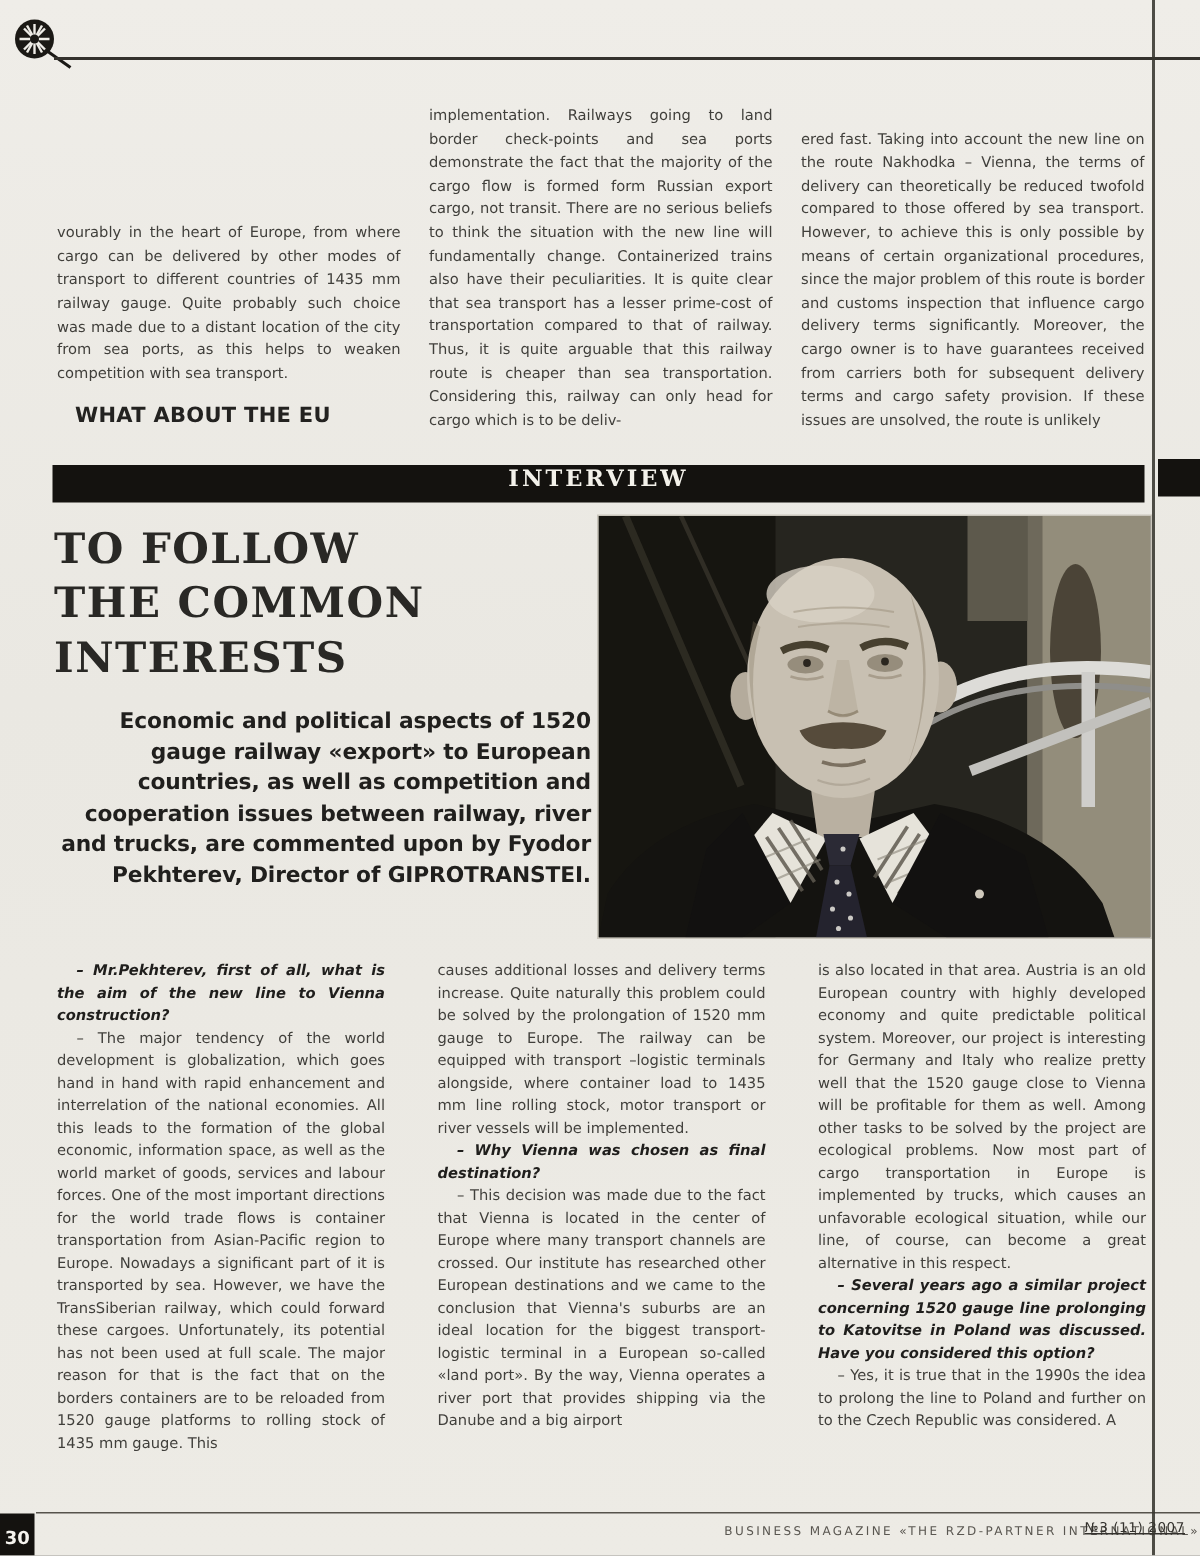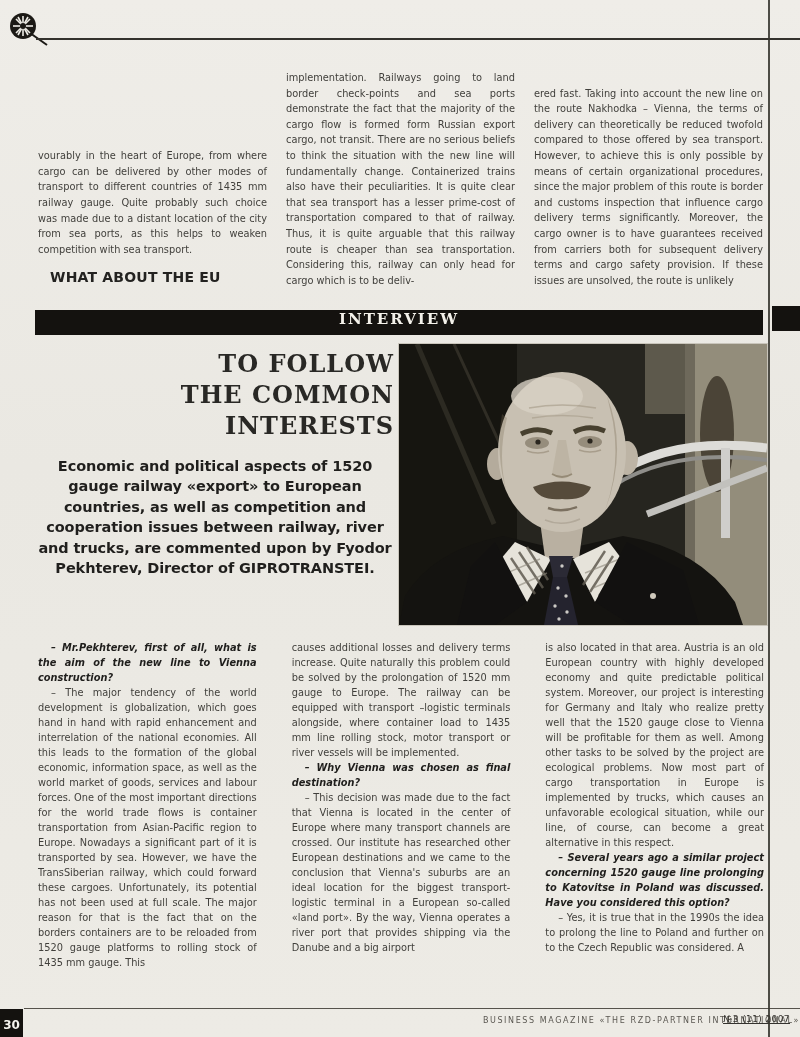--- a/index.html
+++ b/index.html
@@ -31,27 +31,27 @@
     display:flex;justify-content:center;
   }
   .banner span{
     font-family:"DejaVu Serif","Liberation Serif",serif;font-weight:700;font-size:15px;
     letter-spacing:2px;color:#f3f1ea;
   }
   .banner-stub{position:absolute;left:772px;top:306px;width:28px;height:25px;background:#14120f;}
   
   .intro-left{position:absolute;left:36px;top:348px;width:358px;}
   .headline{
-    font-family:"DejaVu Serif","Liberation Serif",serif;font-weight:700;font-size:24px;
-    line-height:1.3;letter-spacing:1px;text-align:right;color:#292825;
+    font-family:"DejaVu Serif","Liberation Serif",serif;font-weight:700;font-size:28px;
+    line-height:1.3;letter-spacing:1px;text-align:left;color:#292825;
   }
   .headline span{display:block;}
   .standfirst{
     margin-top:14px;font-weight:700;font-size:14.5px;line-height:1.42;
-    letter-spacing:-.1px;text-align:center;color:#201f1d;
+    letter-spacing:-.1px;text-align:right;color:#201f1d;
   }
   .photo{
     position:absolute;left:399px;top:344px;width:368px;height:281px;
     outline:1px solid #c9c5bb;background:#23221e;
   }
   
   .qa-columns{position:absolute;left:38px;top:640px;width:726px;display:flex;gap:35px;}
   .qa p{line-height:15px;}
   .qa p.q{font-weight:700;font-style:italic;color:#1f1e1c;}
   

